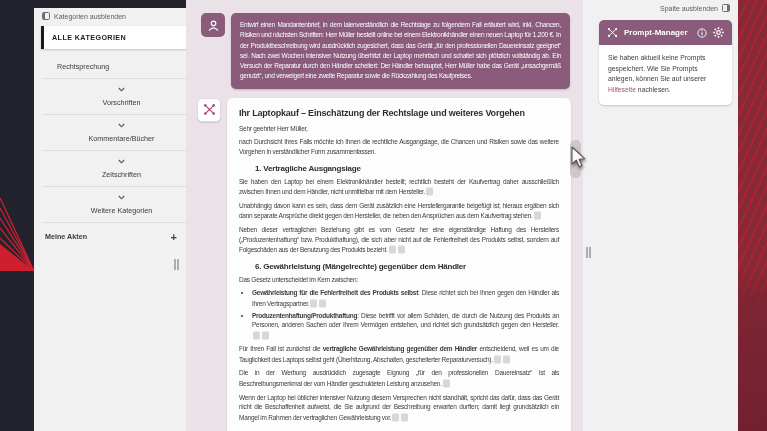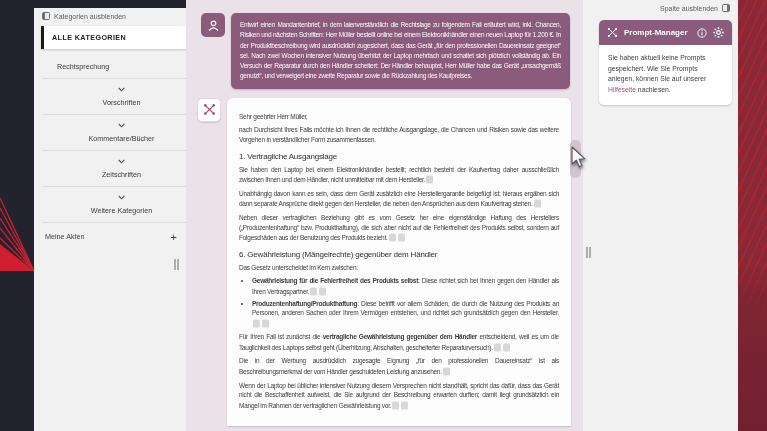--- a/index.html
+++ b/index.html
@@ -32,39 +32,39 @@
 
   
   .sidebar{left:34px;top:0;width:176px;height:431px;background:#f1f1f1;box-sizing:border-box;padding:3px 8px 0 7px;margin-top:8px;}
   .sidebar .hide-row{margin:1px 0 6px 1px;}
   .cat-selected{background:#fff;border-left:3px solid #1b1b1b;box-shadow:0 1px 2px rgba(0,0,0,.18);
       font-size:7.2px;font-weight:bold;letter-spacing:.4px;padding:7px 8px;margin:0 0 6px 0;color:#222;}
   ul.cats{list-style:none;margin:0;padding:0 2px;}
   ul.cats li{display:flex;align-items:center;gap:5px;padding:7px 2px;font-size:7.2px;color:#3a3a3a;text-align:right;}
   ul.cats li + li{border-top:1px solid #dcdcdc;flex-direction:column;}
   ul.cats .chev{width:7px;height:5px;flex:0 0 7px;display:inline-block;}
-  .akten-row{display:flex;align-items:center;border-top:1px solid #dcdcdc;margin:0 2px;padding:8px 2px;font-size:7.2px;}
+  .akten-row{display:flex;align-items:center;border-top:1px solid #dcdcdc;margin:0 2px;padding:8px 2px;font-size:7.2px;font-weight:bold;}
   .akten-row .grow{flex:1;}
   .akten-row .plus{font-size:11px;line-height:8px;color:#444;margin-right:10px;cursor:default;}
   .sidebar .drag-handle{position:absolute;left:140px;top:251px;}
 
   
   .main{left:186px;top:0;width:397px;height:431px;background:#eae2e8;box-sizing:border-box;overflow:hidden;}
   .row{display:flex;align-items:flex-start;}
   .row.user{margin:13px 13px 0 15px;}
   .row.resp{margin:9px 12px 0 11px;}
   .chip{width:24px;height:24px;border-radius:5px;flex:0 0 24px;display:flex;align-items:center;justify-content:center;}
   .chip.user{background:#8a5b7b;margin-right:6px;}
   .chip.ai{background:#fff;border:1px solid #e2d9de;box-sizing:border-box;margin-right:6px;box-shadow:0 1px 1px rgba(0,0,0,.12);}
   .bubble{background:#8a5b7b;color:#fff;border-radius:5px;padding:7px 9px;font-size:6.5px;letter-spacing:-.25px;
           line-height:10.3px;box-shadow:0 1px 2px rgba(0,0,0,.2);text-align:justify;flex:1;}
   .card{background:#fdfdfd;border-radius:6px 6px 0 0;padding:10px 12px 12px 12px;flex:1;box-shadow:0 1px 2px rgba(0,0,0,.15);}
   .card .title{font-size:9px;font-weight:bold;letter-spacing:-.2px;margin:0 0 6px 0;color:#2e2e2e;}
   .card p{font-size:6.5px;letter-spacing:-.25px;line-height:9.6px;margin:4px 0;text-align:justify;hyphens:auto;}
-  .card .sech{font-size:8px;font-weight:normal;letter-spacing:-.2px;margin:7px 0 3px 0;color:#2e2e2e;}
+  .card .sech{font-size:8px;font-weight:bold;letter-spacing:-.2px;margin:7px 0 3px 16px;color:#2e2e2e;}
   .card ul{margin:3px 0 4px 0;padding-left:13px;}
   .card li{font-size:6.5px;letter-spacing:-.25px;line-height:9.6px;margin:0 0 2px 0;text-align:justify;}
   .scroll-thumb{left:570px;top:140px;width:11px;height:38px;background:#cfc5cc;border-radius:5px;}
 
   
   .rightcol{left:583px;top:0;width:155px;height:431px;background:#f1f1f1;box-sizing:border-box;padding:3px 6px 0 16px;}
   .rightcol .hide-row{justify-content:flex-end;margin:1px 2px 8px 0;}
   .pm{background:#fff;border-radius:5px;box-shadow:0 1px 2px rgba(0,0,0,.18);overflow:hidden;}
   .pm-head{background:#8a5b7b;color:#fff;display:flex;align-items:center;padding:7px 8px;gap:6px;}
   .pm-head .t{font-size:8px;font-weight:bold;flex:1;}
@@ -176,20 +176,21 @@
         </g>
         <g fill="#a34e74">
           <circle cx="2.3" cy="2.4" r="1.3"></circle>
             <circle cx="10.7" cy="2.4" r="1.3"></circle>
           <circle cx="2.3" cy="10.6" r="1.3"></circle>
             <circle cx="10.7" cy="10.6" r="1.3"></circle>
         </g>
       </svg>
     </div>
     <div class="card" id="resp-card">
+        <div class="title">Ihr Laptopkauf – Einschätzung der Rechtslage und weiteres Vorgehen</div>
         <p>Sehr geehrter Herr Müller,</p>
         <p>nach Durchsicht Ihres Falls möchte ich Ihnen die rechtliche Ausgangslage, die Chancen und Risiken sowie das weitere Vorgehen in verständlicher Form zusammenfassen.</p>
         <div class="sech">1. Vertragliche Ausgangslage</div>
         <p>Sie haben den Laptop bei einem Elektronikhändler bestellt; rechtlich besteht der Kaufvertrag daher ausschließlich zwischen Ihnen und dem Händler, nicht unmittelbar mit dem Hersteller.<span class="cite"></span></p>
         <p>Unabhängig davon kann es sein, dass dem Gerät zusätzlich eine Herstellergarantie beigefügt ist; hieraus ergäben sich dann separate Ansprüche direkt gegen den Hersteller, die neben den Ansprüchen aus dem Kaufvertrag stehen.<span class="cite"></span></p>
         <p>Neben dieser vertraglichen Beziehung gibt es vom Gesetz her eine eigenständige Haftung des Herstellers („Produzentenhaftung“ bzw. Produkthaftung), die sich aber nicht auf die Fehlerfreiheit des Produkts selbst, sondern auf Folgeschäden aus der Benutzung des Produkts bezieht.<span class="cite"></span><span class="cite"></span></p>
         <div class="sech">6. Gewährleistung (Mängelrechte) gegenüber dem Händler</div>
         <p>Das Gesetz unterscheidet im Kern zwischen:</p>
         <ul>
           <li><b>Gewährleistung für die Fehlerfreiheit des Produkts selbst</b>: Diese richtet sich bei Ihnen gegen den Händler als Ihren Vertragspartner.<span class="cite"></span><span class="cite"></span></li>

